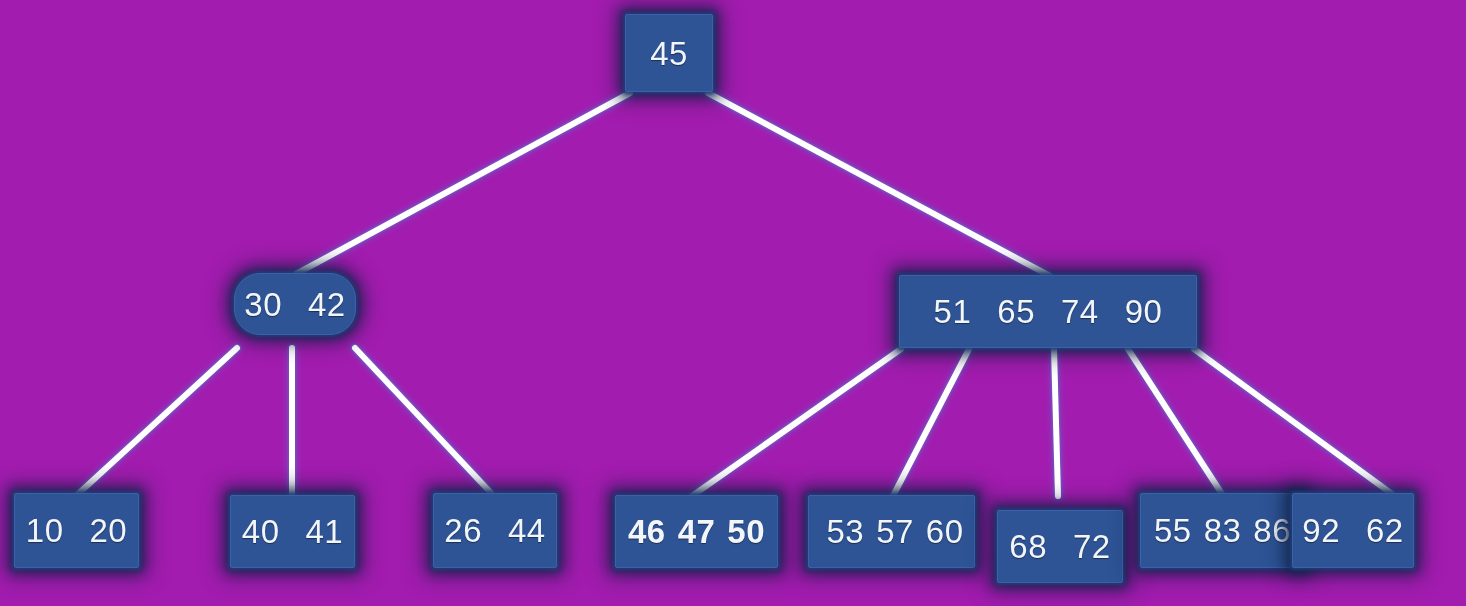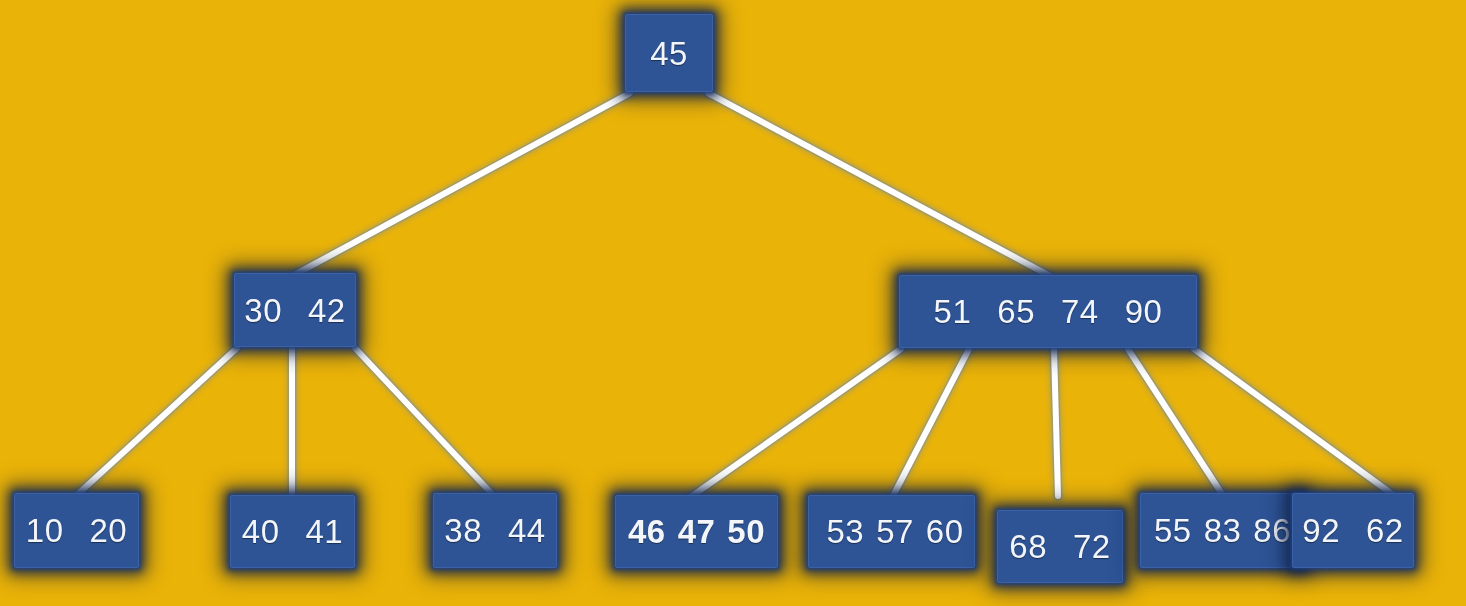--- a/index.html
+++ b/index.html
@@ -10,21 +10,21 @@
   body {
     width: 1466px;
     height: 606px;
     overflow: hidden;
     font-family: "Liberation Sans", sans-serif;
   }
   #tree-canvas {
     position: relative;
     width: 1466px;
     height: 606px;
-    background: #eab308;
+    background: #a21caf;
   }
   #edge-layer {
     position: absolute;
     left: 0;
     top: 0;
     width: 1466px;
     height: 606px;
   }
   .node {
     position: absolute;
@@ -109,21 +109,21 @@
         <line x1="1128" y1="349" x2="1222" y2="494" stroke="transparent" stroke-width="10"></line>
         <line x1="1194" y1="349" x2="1392" y2="494" stroke="#ffffff" stroke-width="6" stroke-linecap="round"></line>
         <line x1="1194" y1="349" x2="1392" y2="494" stroke="transparent" stroke-width="10"></line>
       </g>
     </svg>
 <div class="node" style="left: 625px; top: 14px; width: 88px; height: 78px;">
       <div class="node-keys gap-none">
         <span class="key">45</span>
       </div>
     </div>
-    <div class="node" style="left: 234px; top: 273px; width: 122px; height: 74px;">
+    <div class="node" style="left: 234px; top: 273px; width: 122px; height: 62px; border-radius: 26px;">
       <div class="node-keys gap-wide">
         <span class="key">30</span>
         <span class="key">42</span>
       </div>
     </div>
     <div class="node" style="left: 899px; top: 275px; width: 298px; height: 73px;">
       <div class="node-keys gap-wide">
         <span class="key">51</span>
         <span class="key">65</span>
         <span class="key">74</span>
@@ -137,21 +137,21 @@
       </div>
     </div>
     <div class="node" style="left: 230px; top: 495px; width: 125px; height: 73px;">
       <div class="node-keys gap-wide">
         <span class="key">40</span>
         <span class="key">41</span>
       </div>
     </div>
     <div class="node" style="left: 433px; top: 493px; width: 124px; height: 75px;">
       <div class="node-keys gap-wide">
-        <span class="key">38</span>
+        <span class="key">26</span>
         <span class="key">44</span>
       </div>
     </div>
     <div class="node" style="left: 615px; top: 495px; width: 163px; height: 73px; font-weight: bold;">
       <div class="node-keys gap-narrow">
         <span class="key">46</span>
         <span class="key">47</span>
         <span class="key">50</span>
       </div>
     </div>

